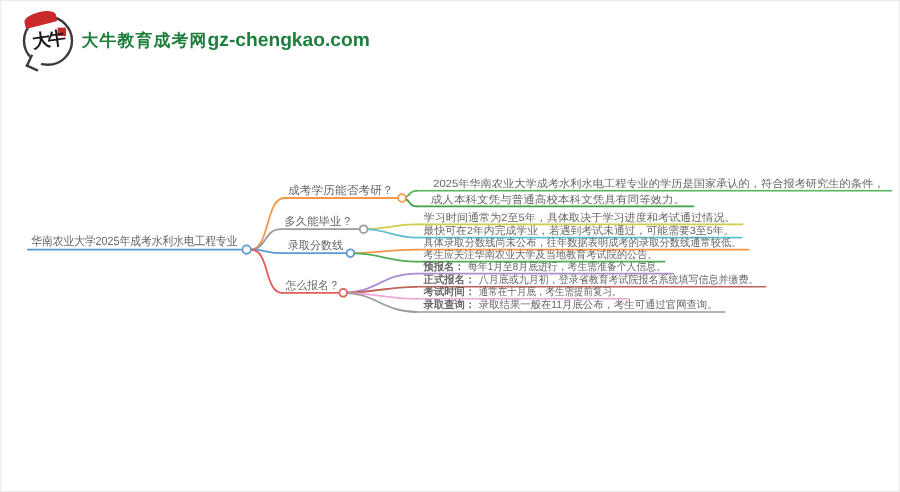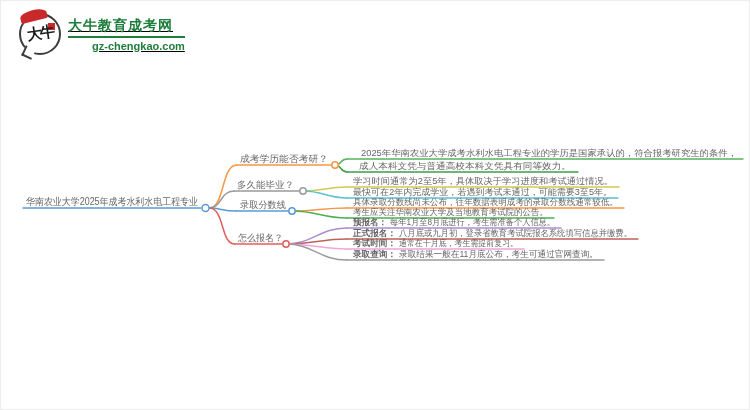--- a/index.html
+++ b/index.html
@@ -4,24 +4,24 @@
 <style>
   html,body{margin:0;padding:0;background:#fff;}
   .canvas{position:relative;width:750px;height:410px;background:#fff;border:1px solid #ececec;box-sizing:border-box;overflow:hidden;font-family:"Liberation Sans",sans-serif;}
   
   .logo{position:absolute;left:18px;top:12px;display:flex;align-items:center;gap:7px;}
   .badge{position:relative;width:38px;height:38px;border:2px solid #3c3c3c;border-radius:50%;background:#fff;flex:0 0 auto;}
   .badge-text{position:absolute;left:50%;top:50%;transform:translate(-50%,-52%) rotate(-8deg);font-family:"DejaVu Serif",serif;font-weight:bold;font-size:15px;color:#1a1a1a;letter-spacing:-2px;white-space:nowrap;}
   .hat{position:absolute;left:-1px;top:-5px;width:27px;height:11px;background:#c9292b;border-radius:100% 100% 12% 12% / 100% 100% 25% 25%;transform:rotate(-14deg);}
   .seal{position:absolute;right:4px;top:8px;width:7px;height:7px;background:#c9292b;}
   .tail{position:absolute;left:2px;bottom:-5px;width:9px;height:9px;background:#fff;border-left:2px solid #3c3c3c;border-bottom:2px solid #3c3c3c;transform:rotate(25deg);}
-  .logo-text{display:flex;flex-direction:column;text-decoration:underline;}
+  .logo-text{display:flex;}
   .site-name{font-size:14px;font-weight:bold;color:#1e7e3b;letter-spacing:1px;white-space:nowrap;}
   .logo-divider{height:2px;background:#1e7e3b;margin:1px 0 2px;}
-  .site-domain{font-size:11px;font-weight:bold;color:#1e7e3b;white-space:nowrap;margin-left:24px;}
+  .site-domain{font-size:16px;font-weight:bold;color:#1e7e3b;white-space:nowrap;}
   
   svg.map{position:absolute;left:0;top:0;}
   svg.map path{fill:none;stroke-width:1.5;stroke-linecap:round;}
   svg.map path.leaf-underline{stroke-width:1.3;}
   svg.map circle{fill:#fff;stroke-width:1.5;cursor:pointer;}
   svg.map text{fill:#666;font-family:"Liberation Sans",sans-serif;}
   .root-label{font-size:10px;fill:#555;}
   .branch-label{font-size:9.5px;}
   .leaf-text{font-size:8.8px;}
   .leaf-prefix{font-size:8.8px;font-weight:bold;fill:#555;}

